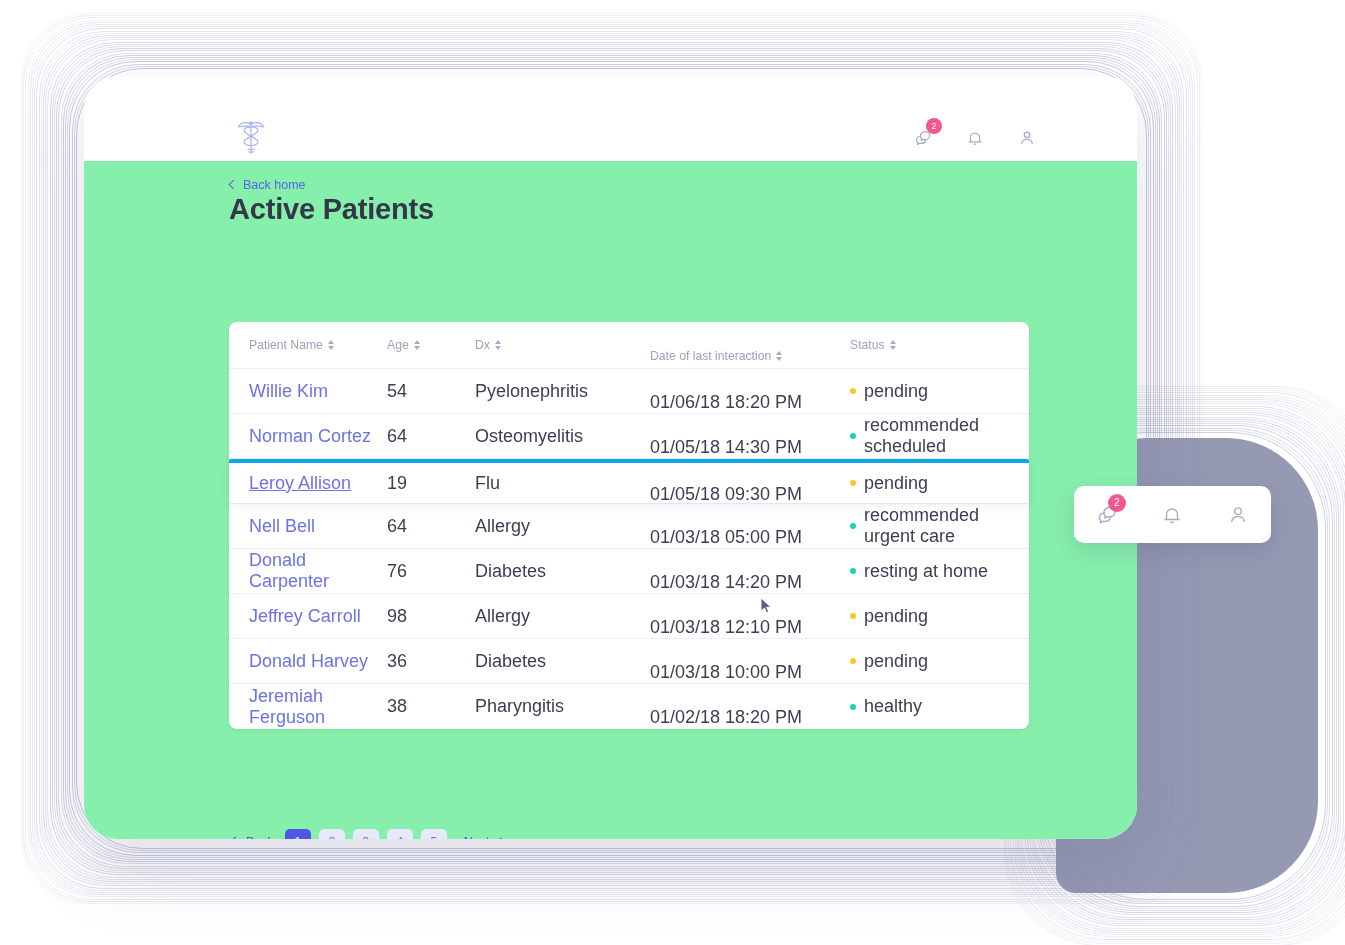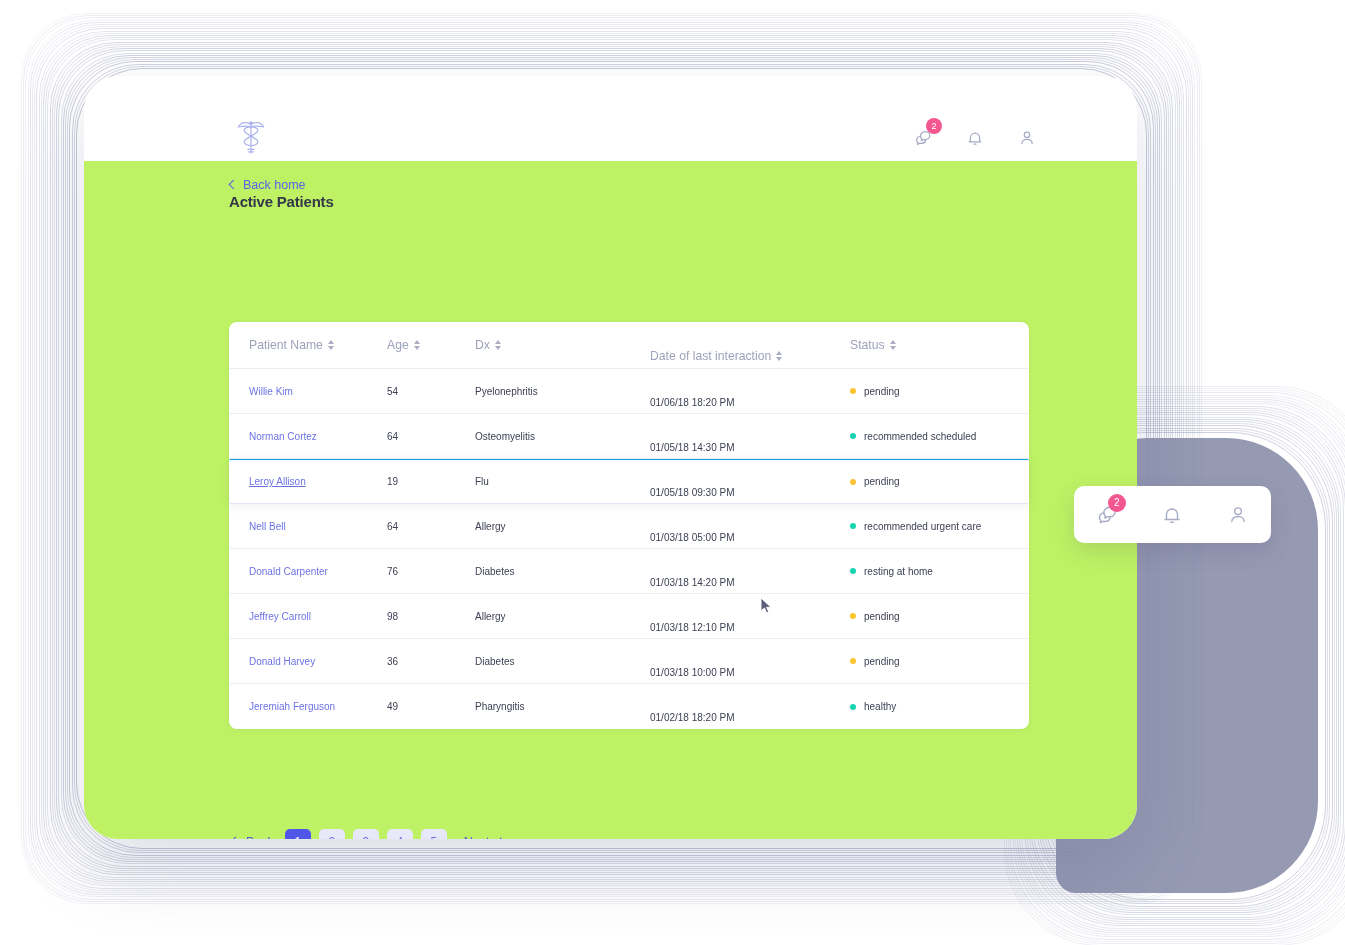--- a/index.html
+++ b/index.html
@@ -108,21 +108,21 @@
     font-family: "Liberation Sans", sans-serif;
   }
 
   
   .content {
     position: absolute;
     left: 0;
     top: 85px;
     right: 0;
     bottom: 0;
-    background: #bef264;
+    background: #86efac;
   }
 
   .back-link {
     position: absolute;
     left: 146px;
     top: 17px;
     display: flex;
     align-items: center;
     gap: 6px;
     color: #5b63e8;
@@ -148,21 +148,21 @@
     border-top: 1.6px solid currentColor;
     transform: rotate(45deg);
     position: relative;
     top: 0px;
   }
 
   .page-title {
     position: absolute;
     left: 145px;
     top: 32px;
-    font-size: 15px;
+    font-size: 29px;
     font-weight: bold;
     color: #333749;
     letter-spacing: -0.2px;
   }
 
   
   .search {
     position: absolute;
     left: 692px;
     top: 103px;
@@ -209,27 +209,27 @@
     box-sizing: border-box;
     position: relative;
   }
   .trow:last-child { border-bottom: 0; }
   .thead {
     height: 47px;
     color: #9da2bb;
     font-size: 12.2px;
   }
   .tbody-row {
-    font-size: 10px;
+    font-size: 18px;
     color: #3b3f52;
     cursor: pointer;
   }
   .tbody-row.hovered {
     background: #ffffff;
-    border-top: 1px solid #0ea5e9;
+    border-top: 4px solid #0ea5e9;
     border-bottom: 1px solid #e3e5f3;
     box-shadow: 0 2px 10px rgba(90,95,140,0.10);
     z-index: 2;
     border-radius: 2px;
   }
   .c-name  { width: 138px; flex: none; }
   .c-age   { width: 88px;  flex: none; }
   .c-dx    { width: 175px; flex: none; }
   .c-date  { width: 200px; flex: none; margin-top: 22px; }
   .c-status{ flex: 1; }
@@ -564,21 +564,21 @@
             <div class="c-age">36</div>
             <div class="c-dx">Diabetes</div>
             <div class="c-date">01/03/18 10:00 PM</div>
             <div class="c-status status-cell">
               <span class="dot" style="background: rgb(251, 197, 49);"></span>
               <span>pending</span>
             </div>
           </div>
           <div class="trow tbody-row">
             <div class="c-name"><a class="patient-link">Jeremiah Ferguson</a></div>
-            <div class="c-age">49</div>
+            <div class="c-age">38</div>
             <div class="c-dx">Pharyngitis</div>
             <div class="c-date">01/02/18 18:20 PM</div>
             <div class="c-status status-cell">
               <span class="dot" style="background: rgb(24, 213, 176);"></span>
               <span>healthy</span>
             </div>
           </div>
         </div>
     </div>
 

